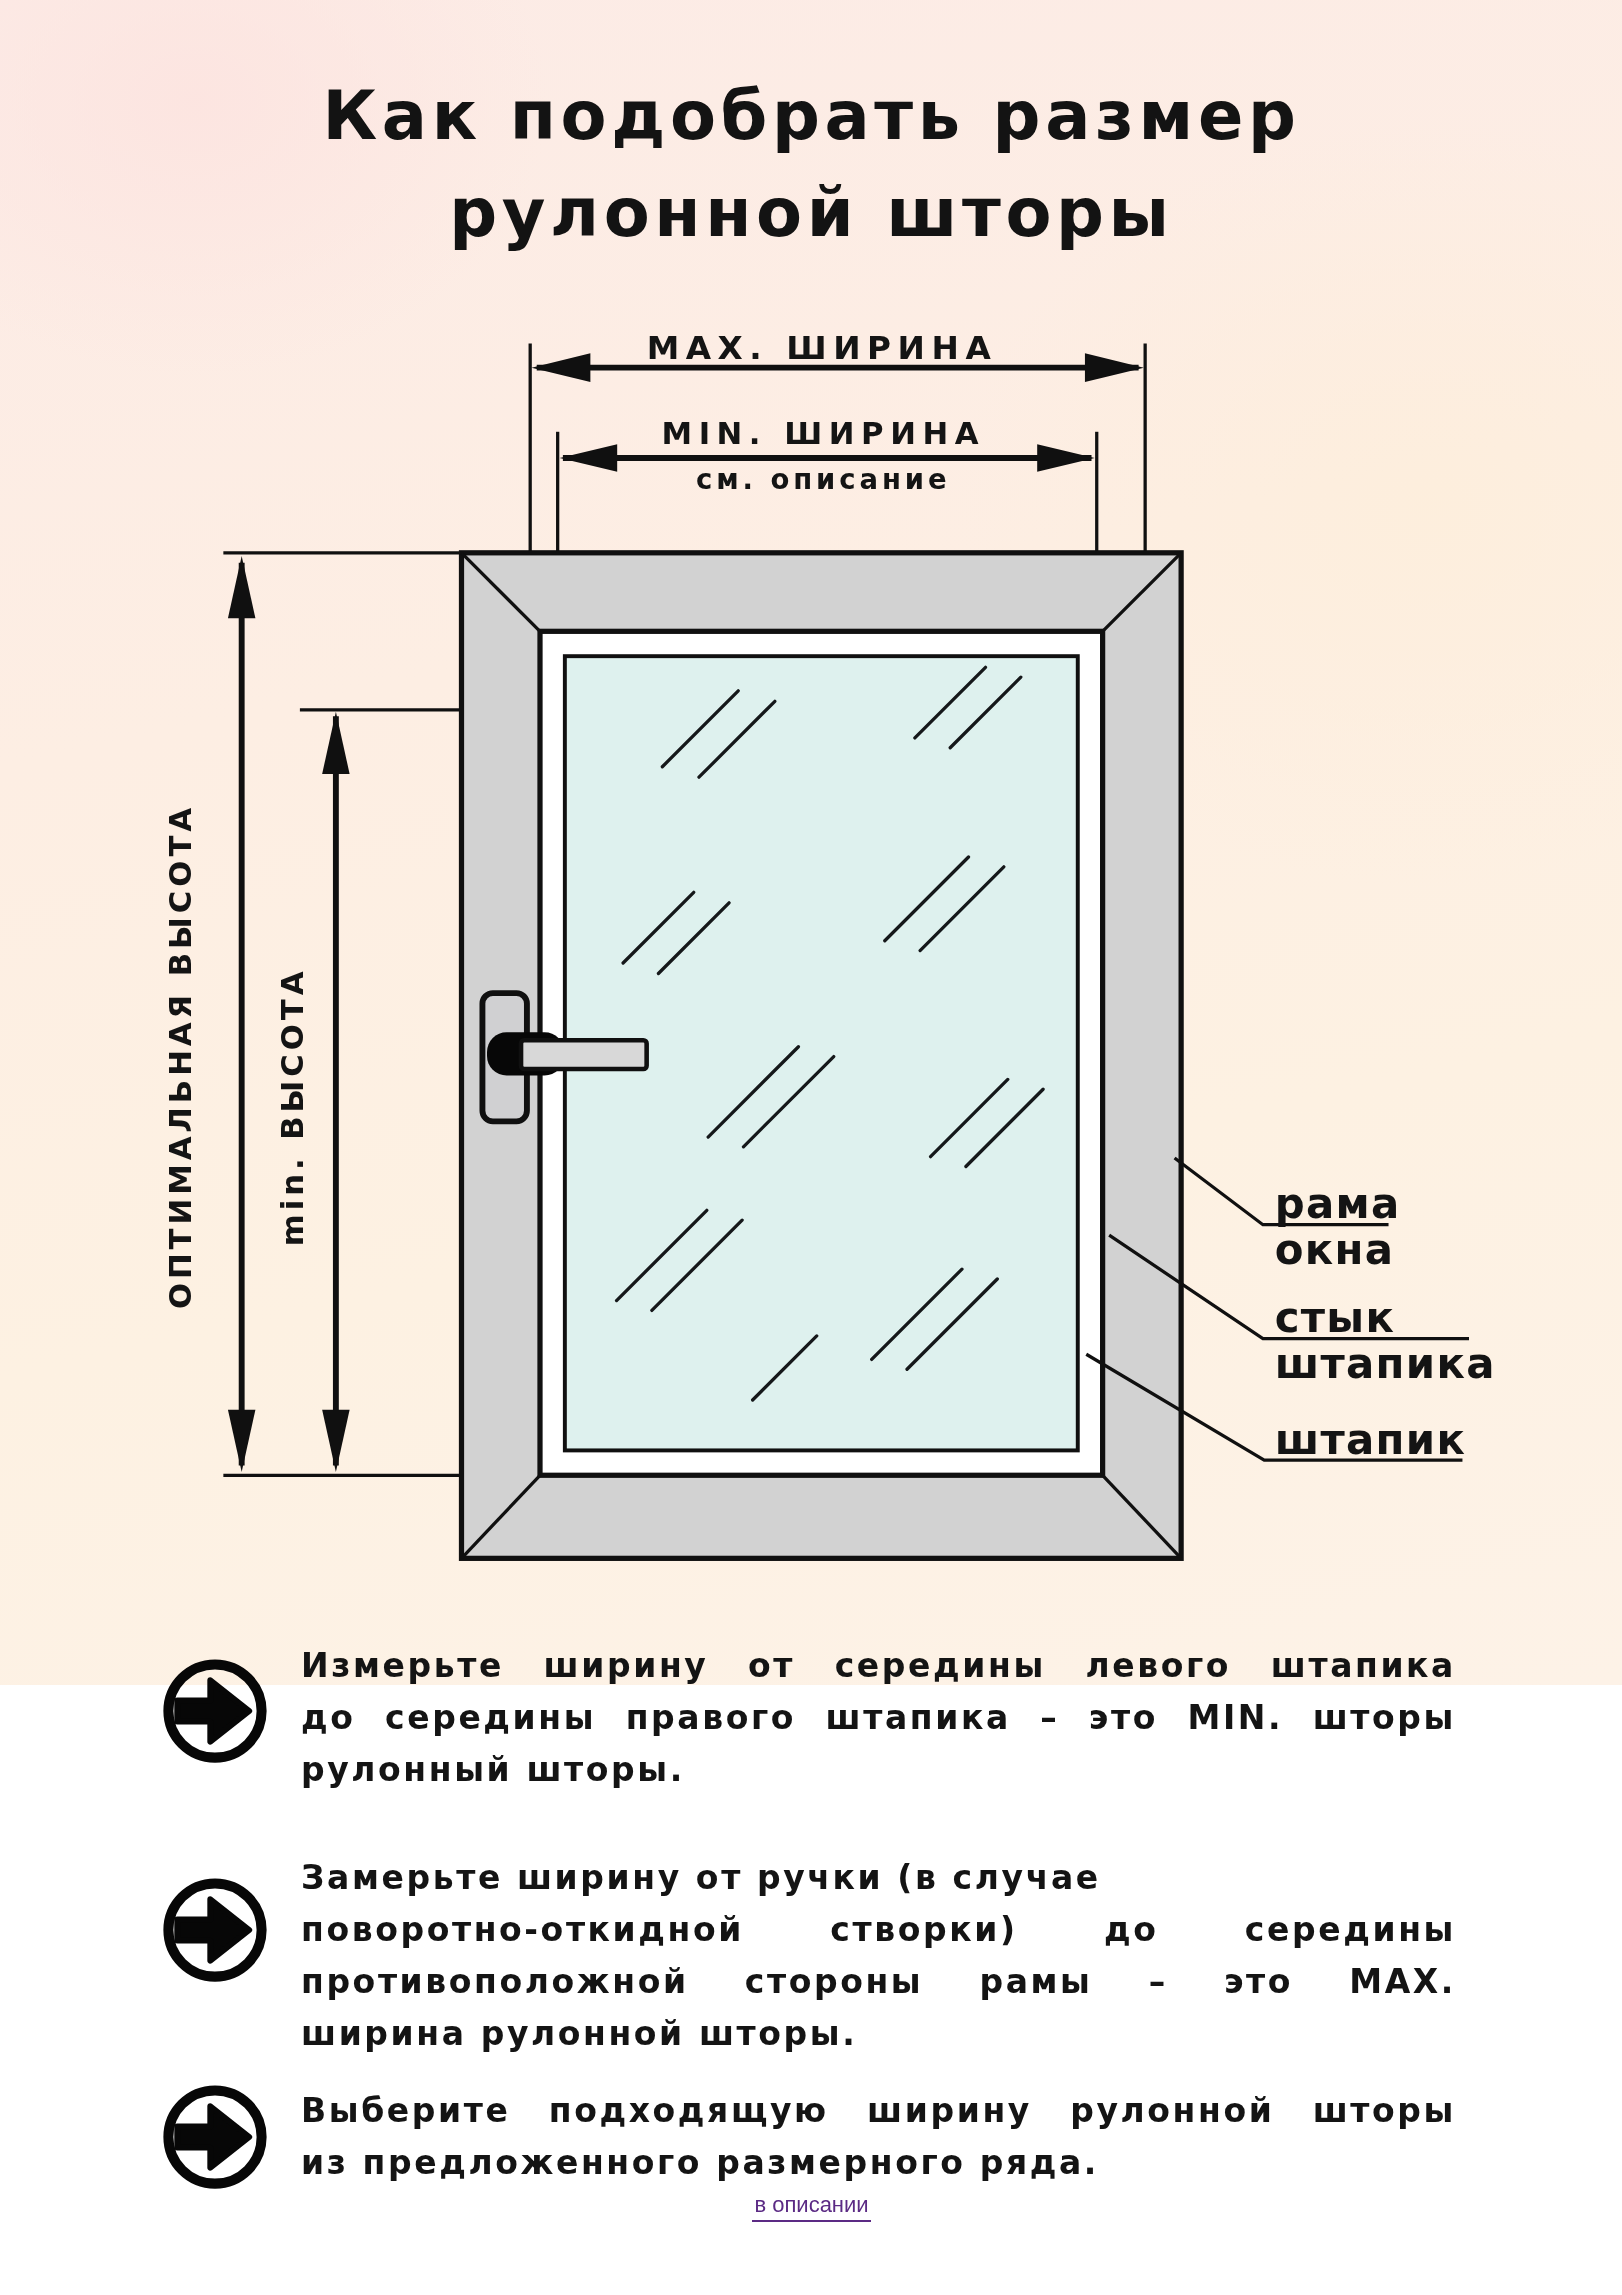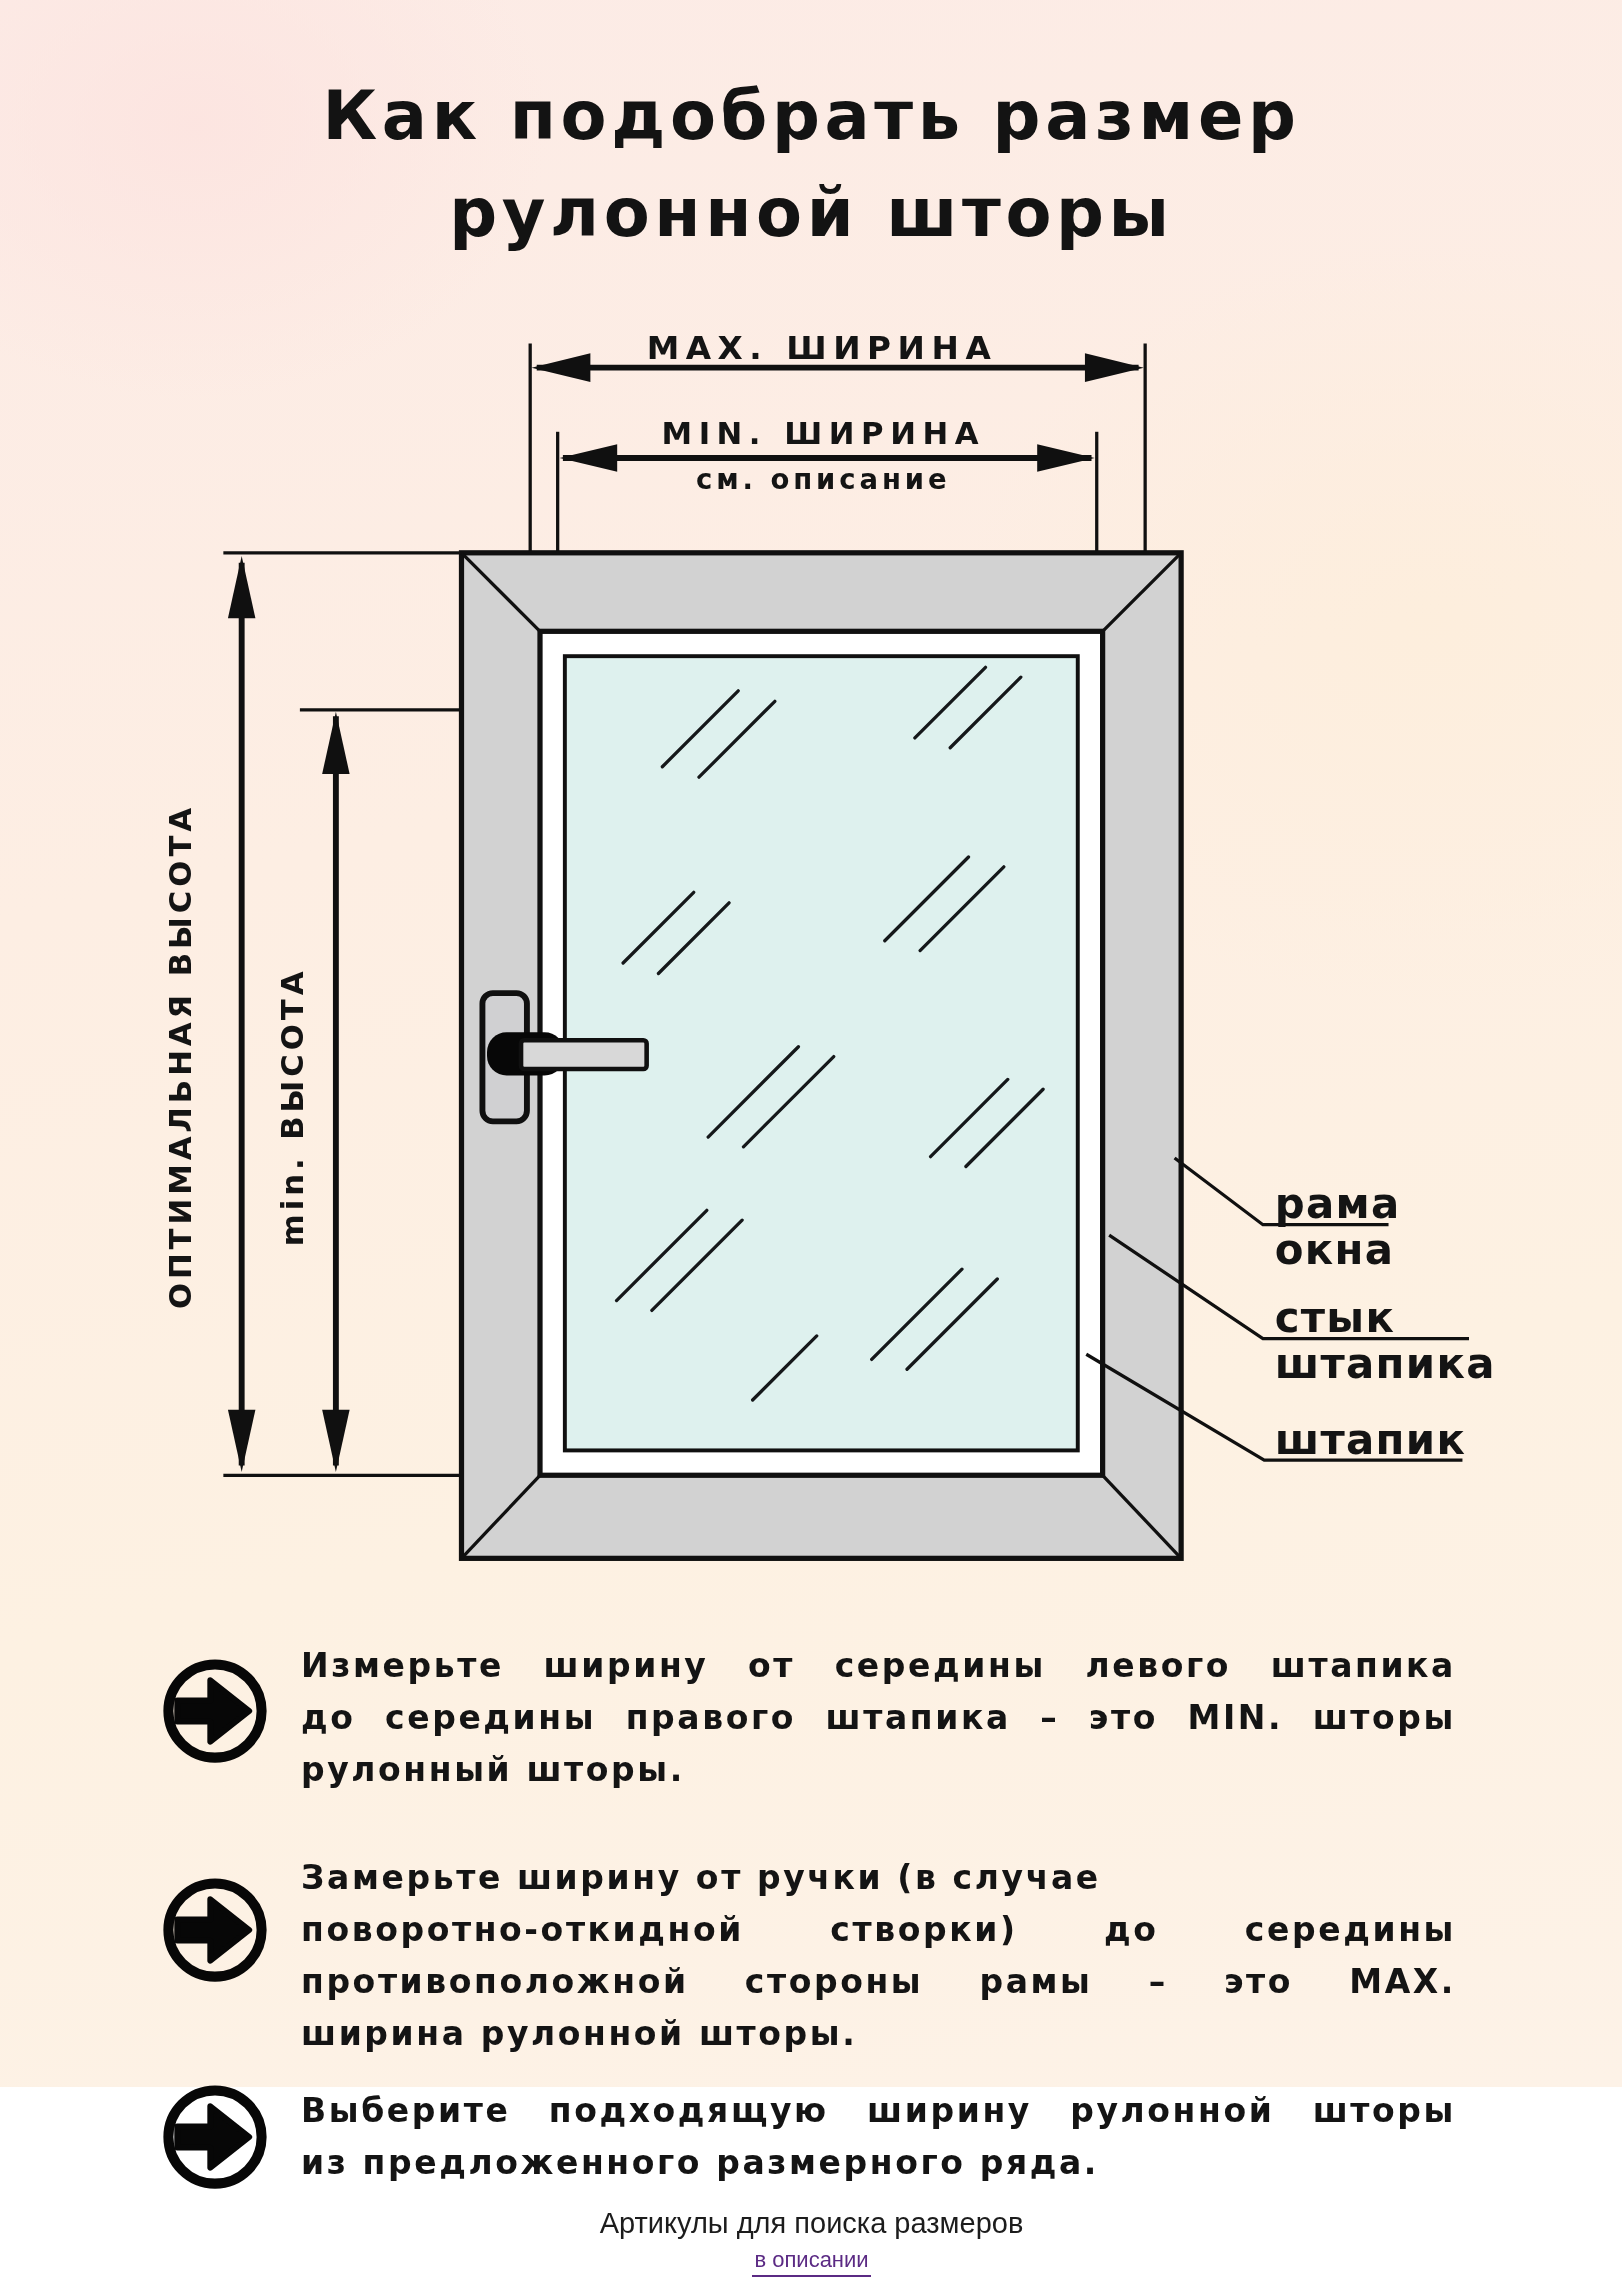--- a/index.html
+++ b/index.html
@@ -1,21 +1,21 @@
 <!DOCTYPE html>
 <html style="font-size:10.5px"><head>
 <meta charset="utf-8">
 <style>
   html,body{margin:0;padding:0;}
   body{
     width:1623px;height:2295px;overflow:hidden;
     font-family:"DejaVu Sans","Liberation Sans",sans-serif;
   }
   .page{
-    position:relative;width:1623px;height:2087px;
+    position:relative;width:1623px;height:1685px;
     background:
       radial-gradient(589px 458px at 12% 6%, rgba(252,228,224,.9) 0%, rgba(252,228,224,0) 60%),
       radial-gradient(720px 589px at 88% 30%, rgba(253,238,219,.8) 0%, rgba(253,238,219,0) 65%),
       linear-gradient(168deg,#fcebe6 0%,#fdeee3 38%,#fdf1e2 68%,#fdf2e7 100%);
   }
   .title{
     position:absolute;top:68px;left:0;width:1623px;
     text-align:center;color:#131313;font-weight:bold;
     font-size:67px;line-height:97px;letter-spacing:4.6px;
   }
@@ -151,18 +151,17 @@
   <svg class="step-icon" style="top:2078px" viewBox="-100 -100 200 200">
     <circle cx="0" cy="0" r="79" fill="none" stroke="#070707" stroke-width="17"></circle>
     <path d="M-64 -18 L-8 -18 L-8 -52 L58 0 L-8 52 L-8 18 L-64 18 Z" fill="#070707" stroke="#070707" stroke-width="10" stroke-linejoin="round"></path>
   </svg>
   <div class="step" style="top:2085px">
     <span class="ln j">Выберите подходящую ширину рулонной шторы</span>
     <span class="ln">из предложенного размерного ряда.</span>
   </div>
 
   <div class="card">
-    <div class="card-line1">Артикулы для поиска размеров</div>
     <div><span class="card-link">в описании</span></div>
   </div>
 
 </div>
 
 
 </body></html>

